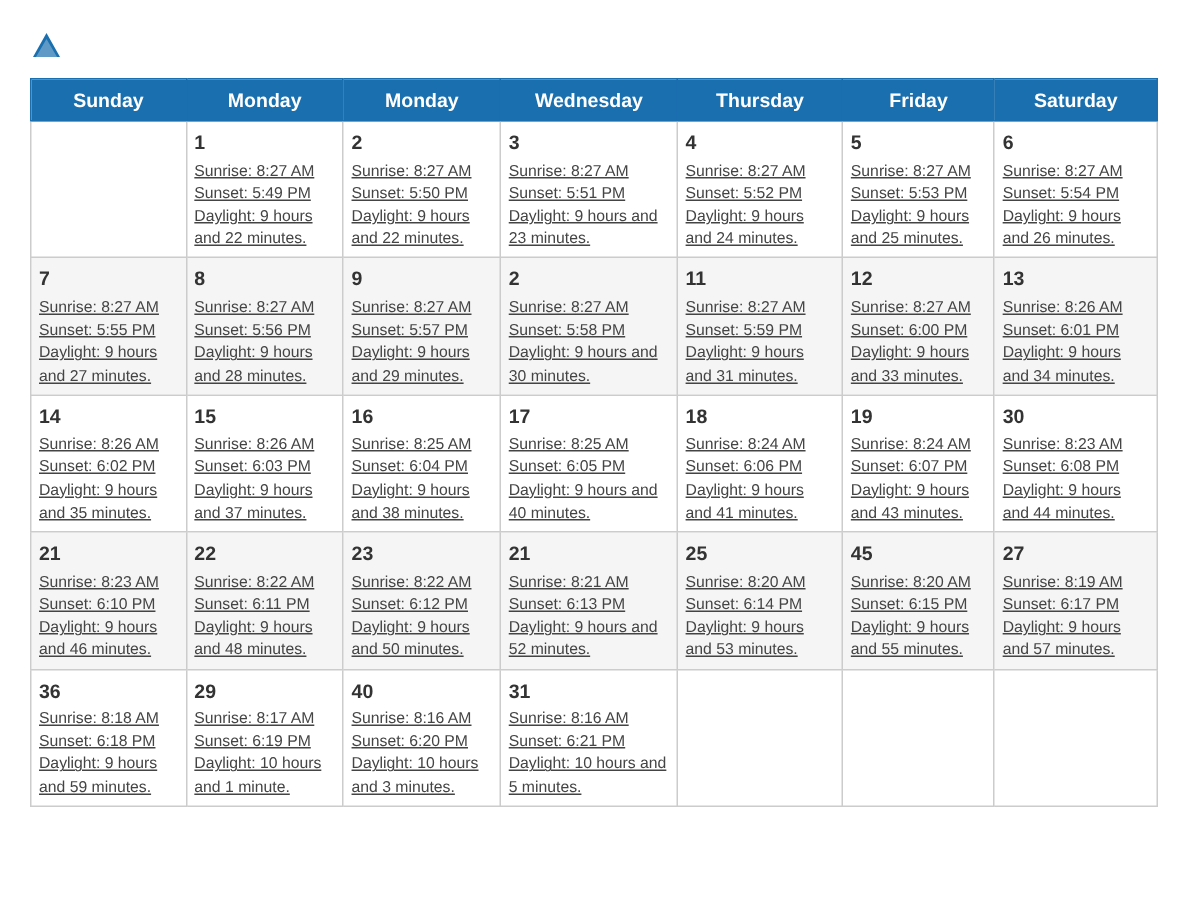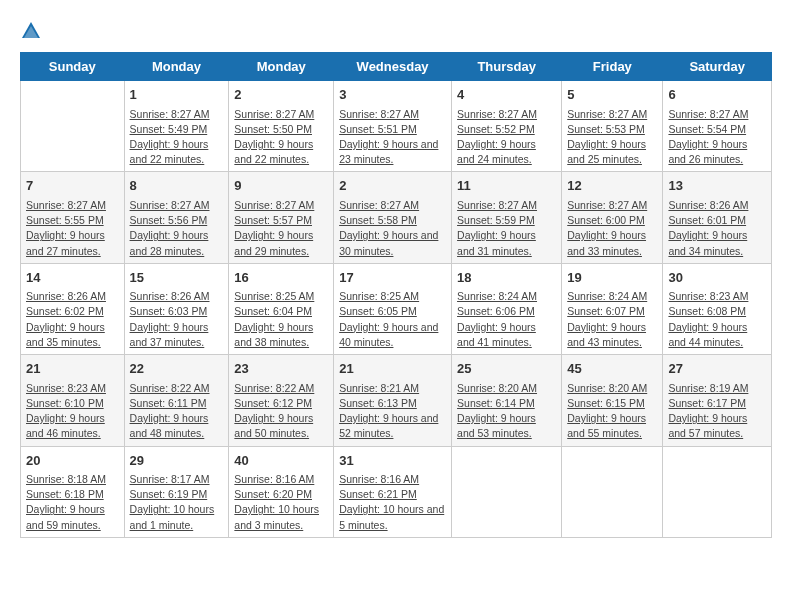--- a/index.html
+++ b/index.html
@@ -236,21 +236,21 @@
           <span class="day-number">45</span>
           <div class="cell-content">Sunrise: 8:20 AM<br>Sunset: 6:15 PM<br>Daylight: 9 hours and 55 minutes.</div>
         </td>
         <td>
           <span class="day-number">27</span>
           <div class="cell-content">Sunrise: 8:19 AM<br>Sunset: 6:17 PM<br>Daylight: 9 hours and 57 minutes.</div>
         </td>
       </tr>
       <tr>
         <td>
-          <span class="day-number">20</span>
+          <span class="day-number">36</span>
           <div class="cell-content">Sunrise: 8:18 AM<br>Sunset: 6:18 PM<br>Daylight: 9 hours and 59 minutes.</div>
         </td>
         <td>
           <span class="day-number">29</span>
           <div class="cell-content">Sunrise: 8:17 AM<br>Sunset: 6:19 PM<br>Daylight: 10 hours and 1 minute.</div>
         </td>
         <td>
           <span class="day-number">40</span>
           <div class="cell-content">Sunrise: 8:16 AM<br>Sunset: 6:20 PM<br>Daylight: 10 hours and 3 minutes.</div>
         </td>

